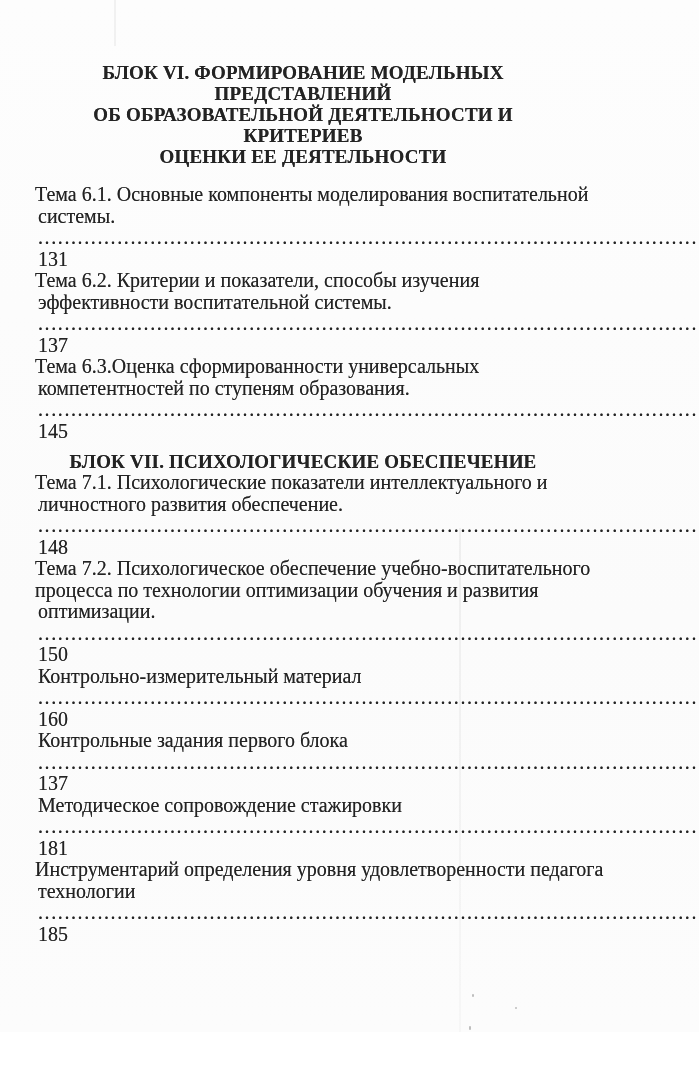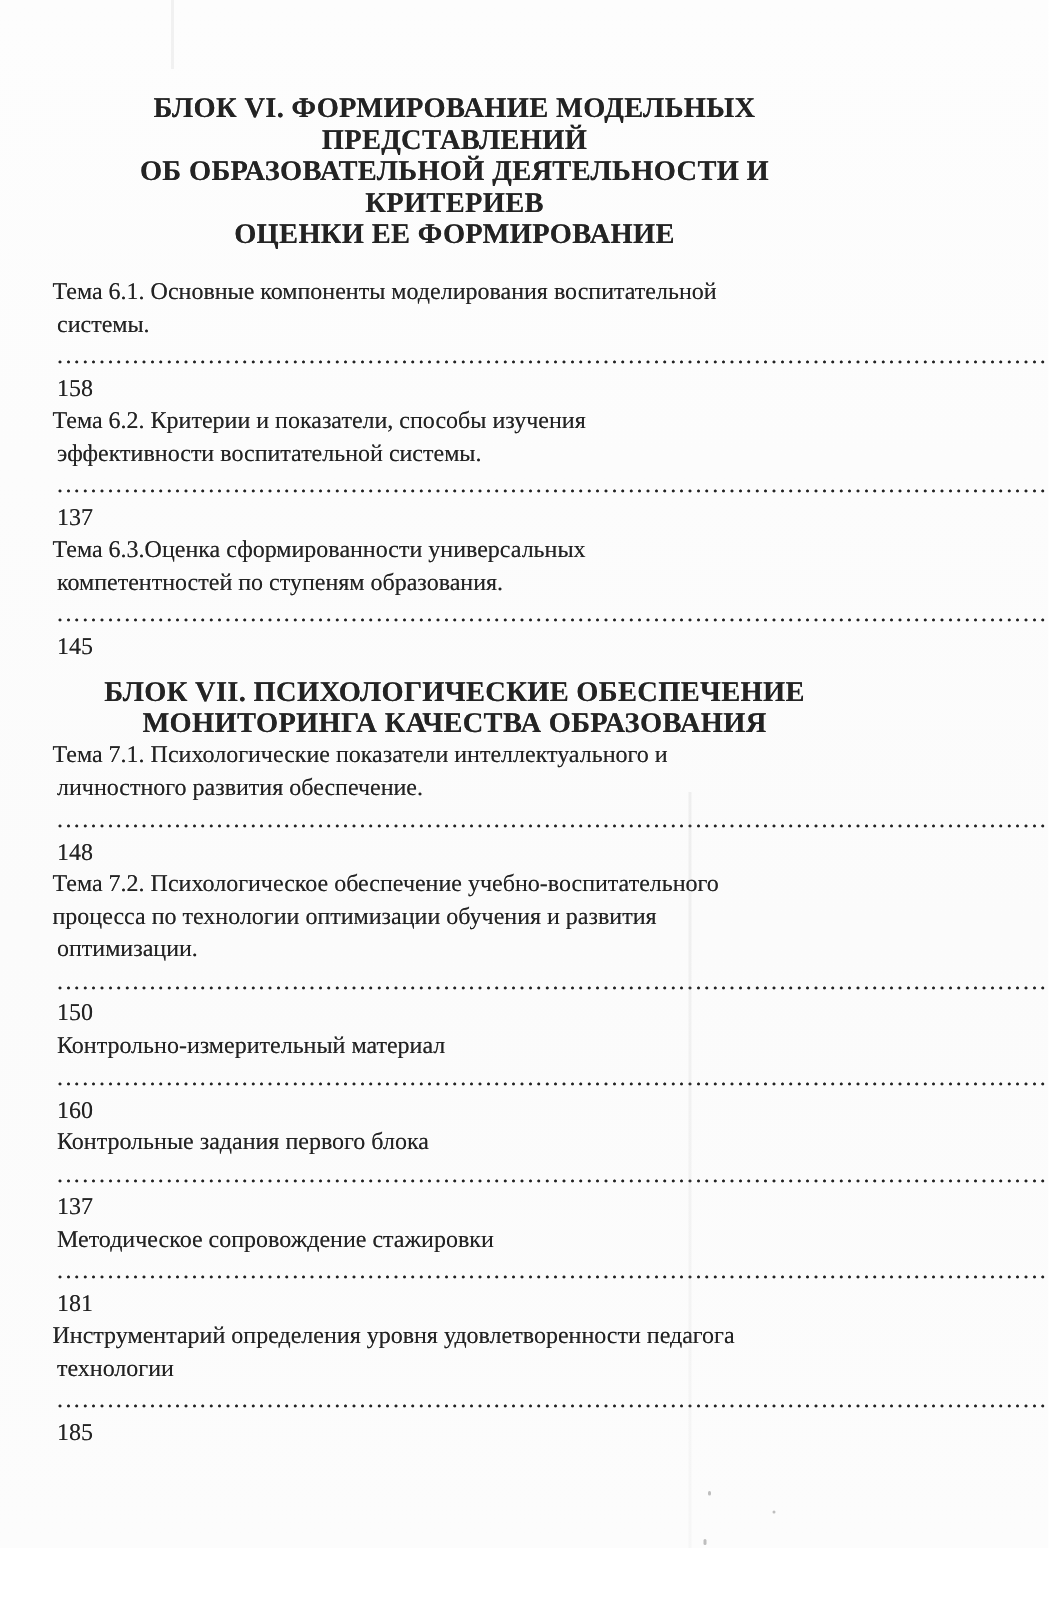--- a/index.html
+++ b/index.html
@@ -24,21 +24,21 @@
     line-height: 21px;
     font-weight: 700;
     text-align: center;
     letter-spacing: 0.2px;
     text-shadow: 0 0 0.4px rgba(30,30,30,0.7);
   }
   .heading.sec-0 { margin-bottom: 17px; }
   .heading.sec-1 { margin-top: 9px; }
   .entries { }
   .entry .line {
-    font-size: 16px;
+    font-size: 20px;
     line-height: 21.5px;
     text-shadow: 0 0 0.4px rgba(30,30,30,0.6);
     white-space: nowrap;
   }
   .line.last { display: flex; align-items: baseline; flex-direction: column; }
   .line.last .txt { flex: 0 0 auto; }
   .dots {
     flex: 1 1 auto;
     overflow: hidden;
     white-space: nowrap;
@@ -74,29 +74,29 @@
   }
 </style>
 </head>
 <body>
 
 <main class="page">
   <div class="content" id="toc-root">
       <div class="heading sec-0">
         <div>БЛОК VI. ФОРМИРОВАНИЕ МОДЕЛЬНЫХ ПРЕДСТАВЛЕНИЙ</div>
         <div>ОБ ОБРАЗОВАТЕЛЬНОЙ ДЕЯТЕЛЬНОСТИ И КРИТЕРИЕВ</div>
-        <div>ОЦЕНКИ ЕЕ ФОРМИРОВАНИЕ</div>
+        <div>ОЦЕНКИ ЕЕ ДЕЯТЕЛЬНОСТИ</div>
       </div>
       <div class="entries">
         <div class="entry">
           <div class="line">Тема 6.1. Основные компоненты моделирования воспитательной</div>
           <div class="line last">
             <span class="txt">системы.</span>
             <span class="dots"></span>
-            <span class="pnum">158</span>
+            <span class="pnum">131</span>
           </div>
         </div>
         <div class="entry">
           <div class="line">Тема 6.2. Критерии и показатели, способы изучения</div>
           <div class="line last">
             <span class="txt">эффективности воспитательной системы.</span>
             <span class="dots"></span>
             <span class="pnum">137</span>
           </div>
         </div>
@@ -104,21 +104,20 @@
           <div class="line">Тема 6.3.Оценка сформированности универсальных</div>
           <div class="line last">
             <span class="txt">компетентностей по ступеням образования.</span>
             <span class="dots"></span>
             <span class="pnum">145</span>
           </div>
         </div>
       </div>
       <div class="heading sec-1">
         <div>БЛОК VII. ПСИХОЛОГИЧЕСКИЕ ОБЕСПЕЧЕНИЕ</div>
-        <div>МОНИТОРИНГА КАЧЕСТВА ОБРАЗОВАНИЯ</div>
       </div>
       <div class="entries">
         <div class="entry">
           <div class="line">Тема 7.1. Психологические показатели интеллектуального и</div>
           <div class="line last">
             <span class="txt">личностного развития обеспечение.</span>
             <span class="dots"></span>
             <span class="pnum">148</span>
           </div>
         </div>

